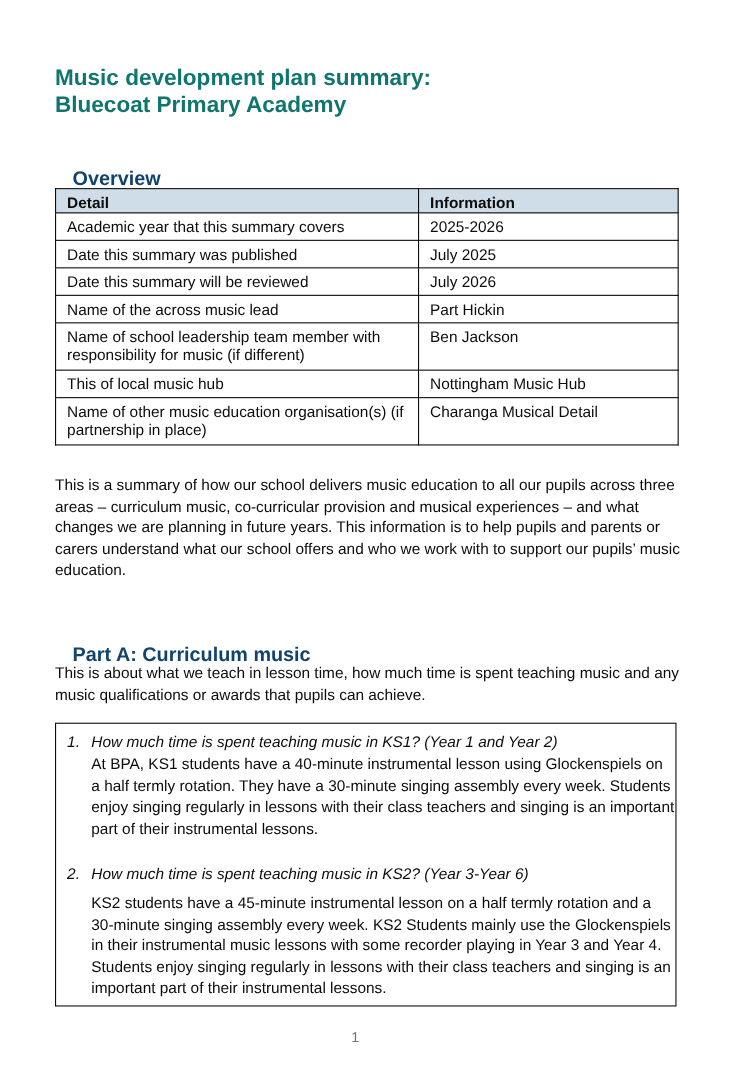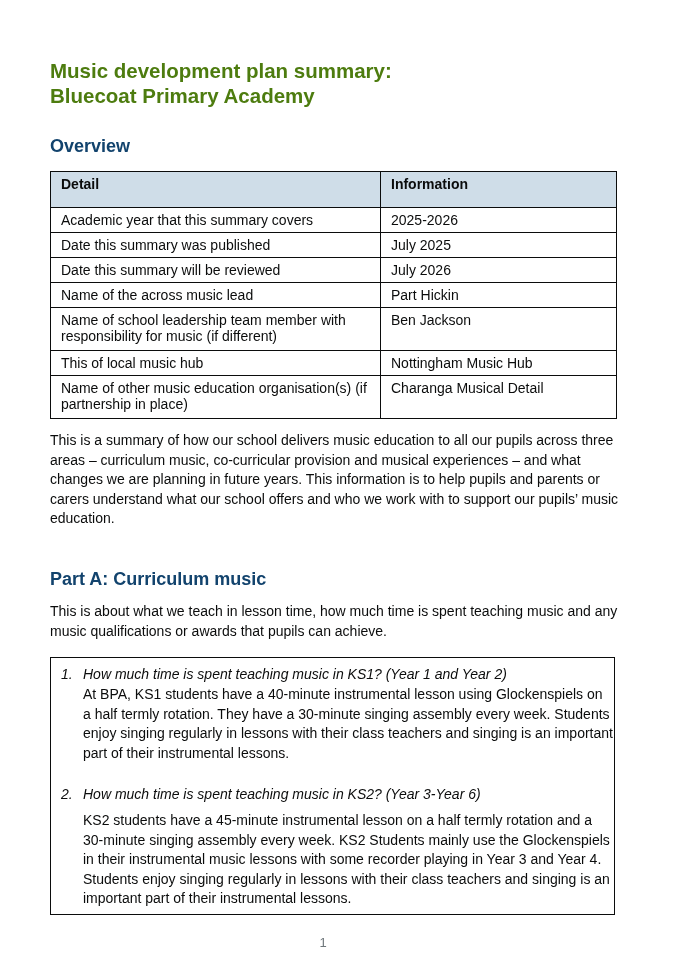--- a/index.html
+++ b/index.html
@@ -16,26 +16,26 @@
       overflow: hidden;
     }
     .doc-title {
       position: absolute;
       left: 50px;
       top: 58px;
       margin: 0;
       font-size: 20.5px;
       font-weight: bold;
       line-height: 25px;
-      color: #4d7c0f;
+      color: #0f766e;
     }
     .h2 {
       position: absolute;
       left: 50px;
-      margin: 0;
+      margin: 16px;
       font-size: 18px;
       font-weight: bold;
       color: #12436d;
       line-height: 22px;
     }
     .overview-heading { top: 135px; }
     .parta-heading { top: 568px; }
 
     table.overview {
       position: absolute;
@@ -49,21 +49,21 @@
     table.overview th, table.overview td {
       border: 1px solid #0b0c0c;
       text-align: left;
       vertical-align: top;
       padding: 4px 10px 3px 10px;
     }
     table.overview th {
       background: #cfdde8;
       font-weight: bold;
       padding-top: 4px;
-      padding-bottom: 15px;
+      padding-bottom: 1px;
     }
     table.overview td.col1 { width: 309px; }
     table.overview tr.single td { height: 17px; }
     table.overview tr.double td { height: 33px; padding-bottom: 5px; }
 
     .para {
       position: absolute;
       left: 50px;
       width: 570px;
       margin: 0;

